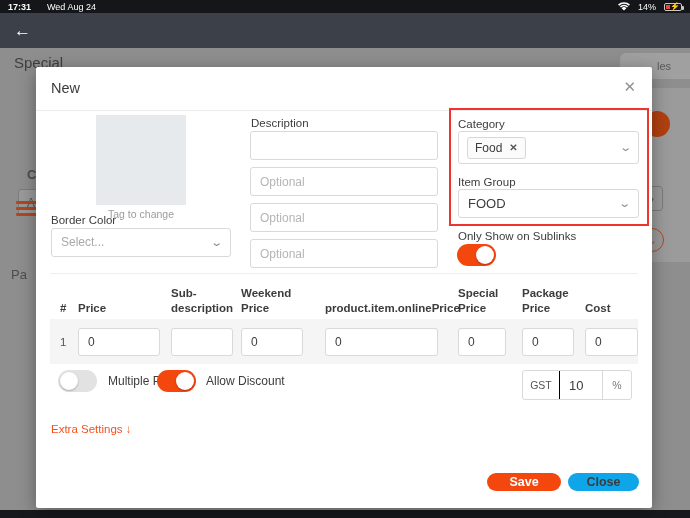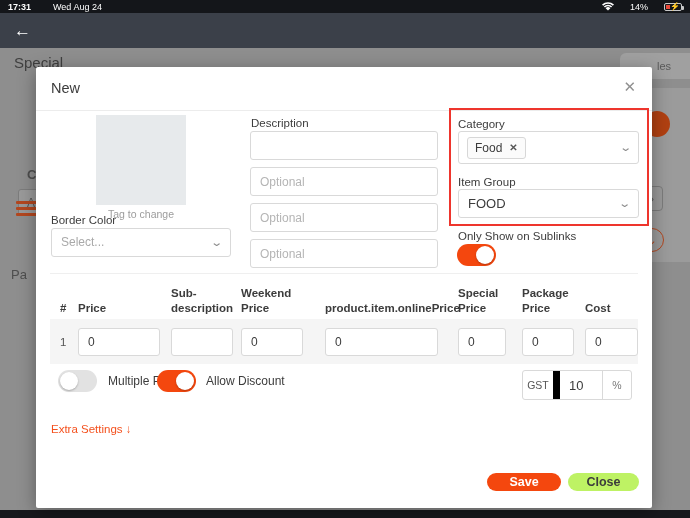--- a/index.html
+++ b/index.html
@@ -2,22 +2,22 @@
 <html><head>
 <meta charset="utf-8">
 <style>
   * { margin:0; padding:0; box-sizing:border-box; font-family:"Liberation Sans", sans-serif; }
   html,body { background:#555; }
   .screen { position:relative; width:690px; height:518px; overflow:hidden; background:#8e8e8e; margin:0 auto; }
 
   
   .statusbar { position:absolute; left:0; top:0; width:690px; height:13px; background:#14161a; color:#fff;
     display:flex; justify-content:space-between; align-items:center; padding:0 8px; font-size:9px; }
-  .statusbar .left b { font-weight:bold; margin-right:22px; }
-  .statusbar .right { display:flex; align-items:center; gap:16px;justify-content:center; }
+  .statusbar .left b { font-weight:bold; margin-right:16px; }
+  .statusbar .right { display:flex; align-items:center; gap:8px;justify-content:center; }
   .batt { position:relative; width:18px; height:8px; border:1px solid #c8c8c8; border-radius:2px; }
   .batt::after { content:""; position:absolute; right:-3px; top:2px; width:2px; height:4px; background:#c8c8c8; border-radius:0 1px 1px 0; }
   .batt .lvl { position:absolute; left:1px; top:1px; width:4px; height:4px; background:#e8493a; }
   .batt .bolt { position:absolute; left:5px; top:-1px; color:#f5c211; font-size:8px; line-height:8px; }
 
   
   .navbar { position:absolute; left:0; top:13px; width:690px; height:35px; background:#3b4049; color:#fff;
     display:flex; align-items:center; }
   .navbar .back { margin-left:14px; font-size:17px; cursor:pointer; }
   .navbar .title { position:absolute; left:0; right:0; text-align:center; font-size:13.5px; }
@@ -83,32 +83,32 @@
   .th { position:absolute; bottom:0; font-size:11.5px; font-weight:bold; color:#3c3c3c; line-height:1.35;margin-top:37px; }
   .rowband { position:absolute; left:14px; top:252px; width:588px; height:45px; background:#f5f5f5; }
   .cell { position:absolute; top:261px; height:28px; line-height:26px; font-size:12px; }
   .rownum { position:absolute; left:24px; top:261px; font-size:11.5px; color:#555; line-height:28px; }
 
   .tgl-label { position:absolute; font-size:12px; color:#3c3c3c; line-height:22px; }
 
   
   .gst { position:absolute; left:486px; top:303px; width:110px; height:30px; display:flex;
     border:1px solid #d9d9d9; border-radius:3px; overflow:hidden; background:#fff; }
-  .gst .g-lab { width:37px; border-right:7px solid #000000; font-size:10.5px; color:#555;
+  .gst .g-lab { width:37px; border-right:1px solid #000000; font-size:10.5px; color:#555;
     display:flex; align-items:center; justify-content:center; }
   .gst .g-val { flex:1; font-size:13px; color:#3c3c3c; display:flex; align-items:center; padding-left:9px; }
   .gst .g-suf { width:29px; border-left:1px solid #d9d9d9; font-size:10.5px; color:#777;
     display:flex; align-items:center; justify-content:center; }
 
   .extra { position:absolute; left:15px; top:356px; font-size:11.5px; color:#f4511e; cursor:pointer; }
 
   .btn { position:absolute; top:406px; height:18px; border:none; border-radius:14.5px; font-size:12.5px;
     font-weight:bold; cursor:pointer; }
   .btn-save { left:451px; width:74px; background:#f4470e; color:#fff; }
-  .btn-close { left:532px; width:71px; background:#bef264; color:#3c3c3c; }
+  .btn-close { left:532px; width:71px; background:#0ea5e9; color:#3c3c3c; }
 </style>
 </head>
 <body>
 
 <div class="screen">
 
   <div class="statusbar">
     <div class="left">
       <b>17:31</b><span>Wed Aug 24</span>
     </div>

